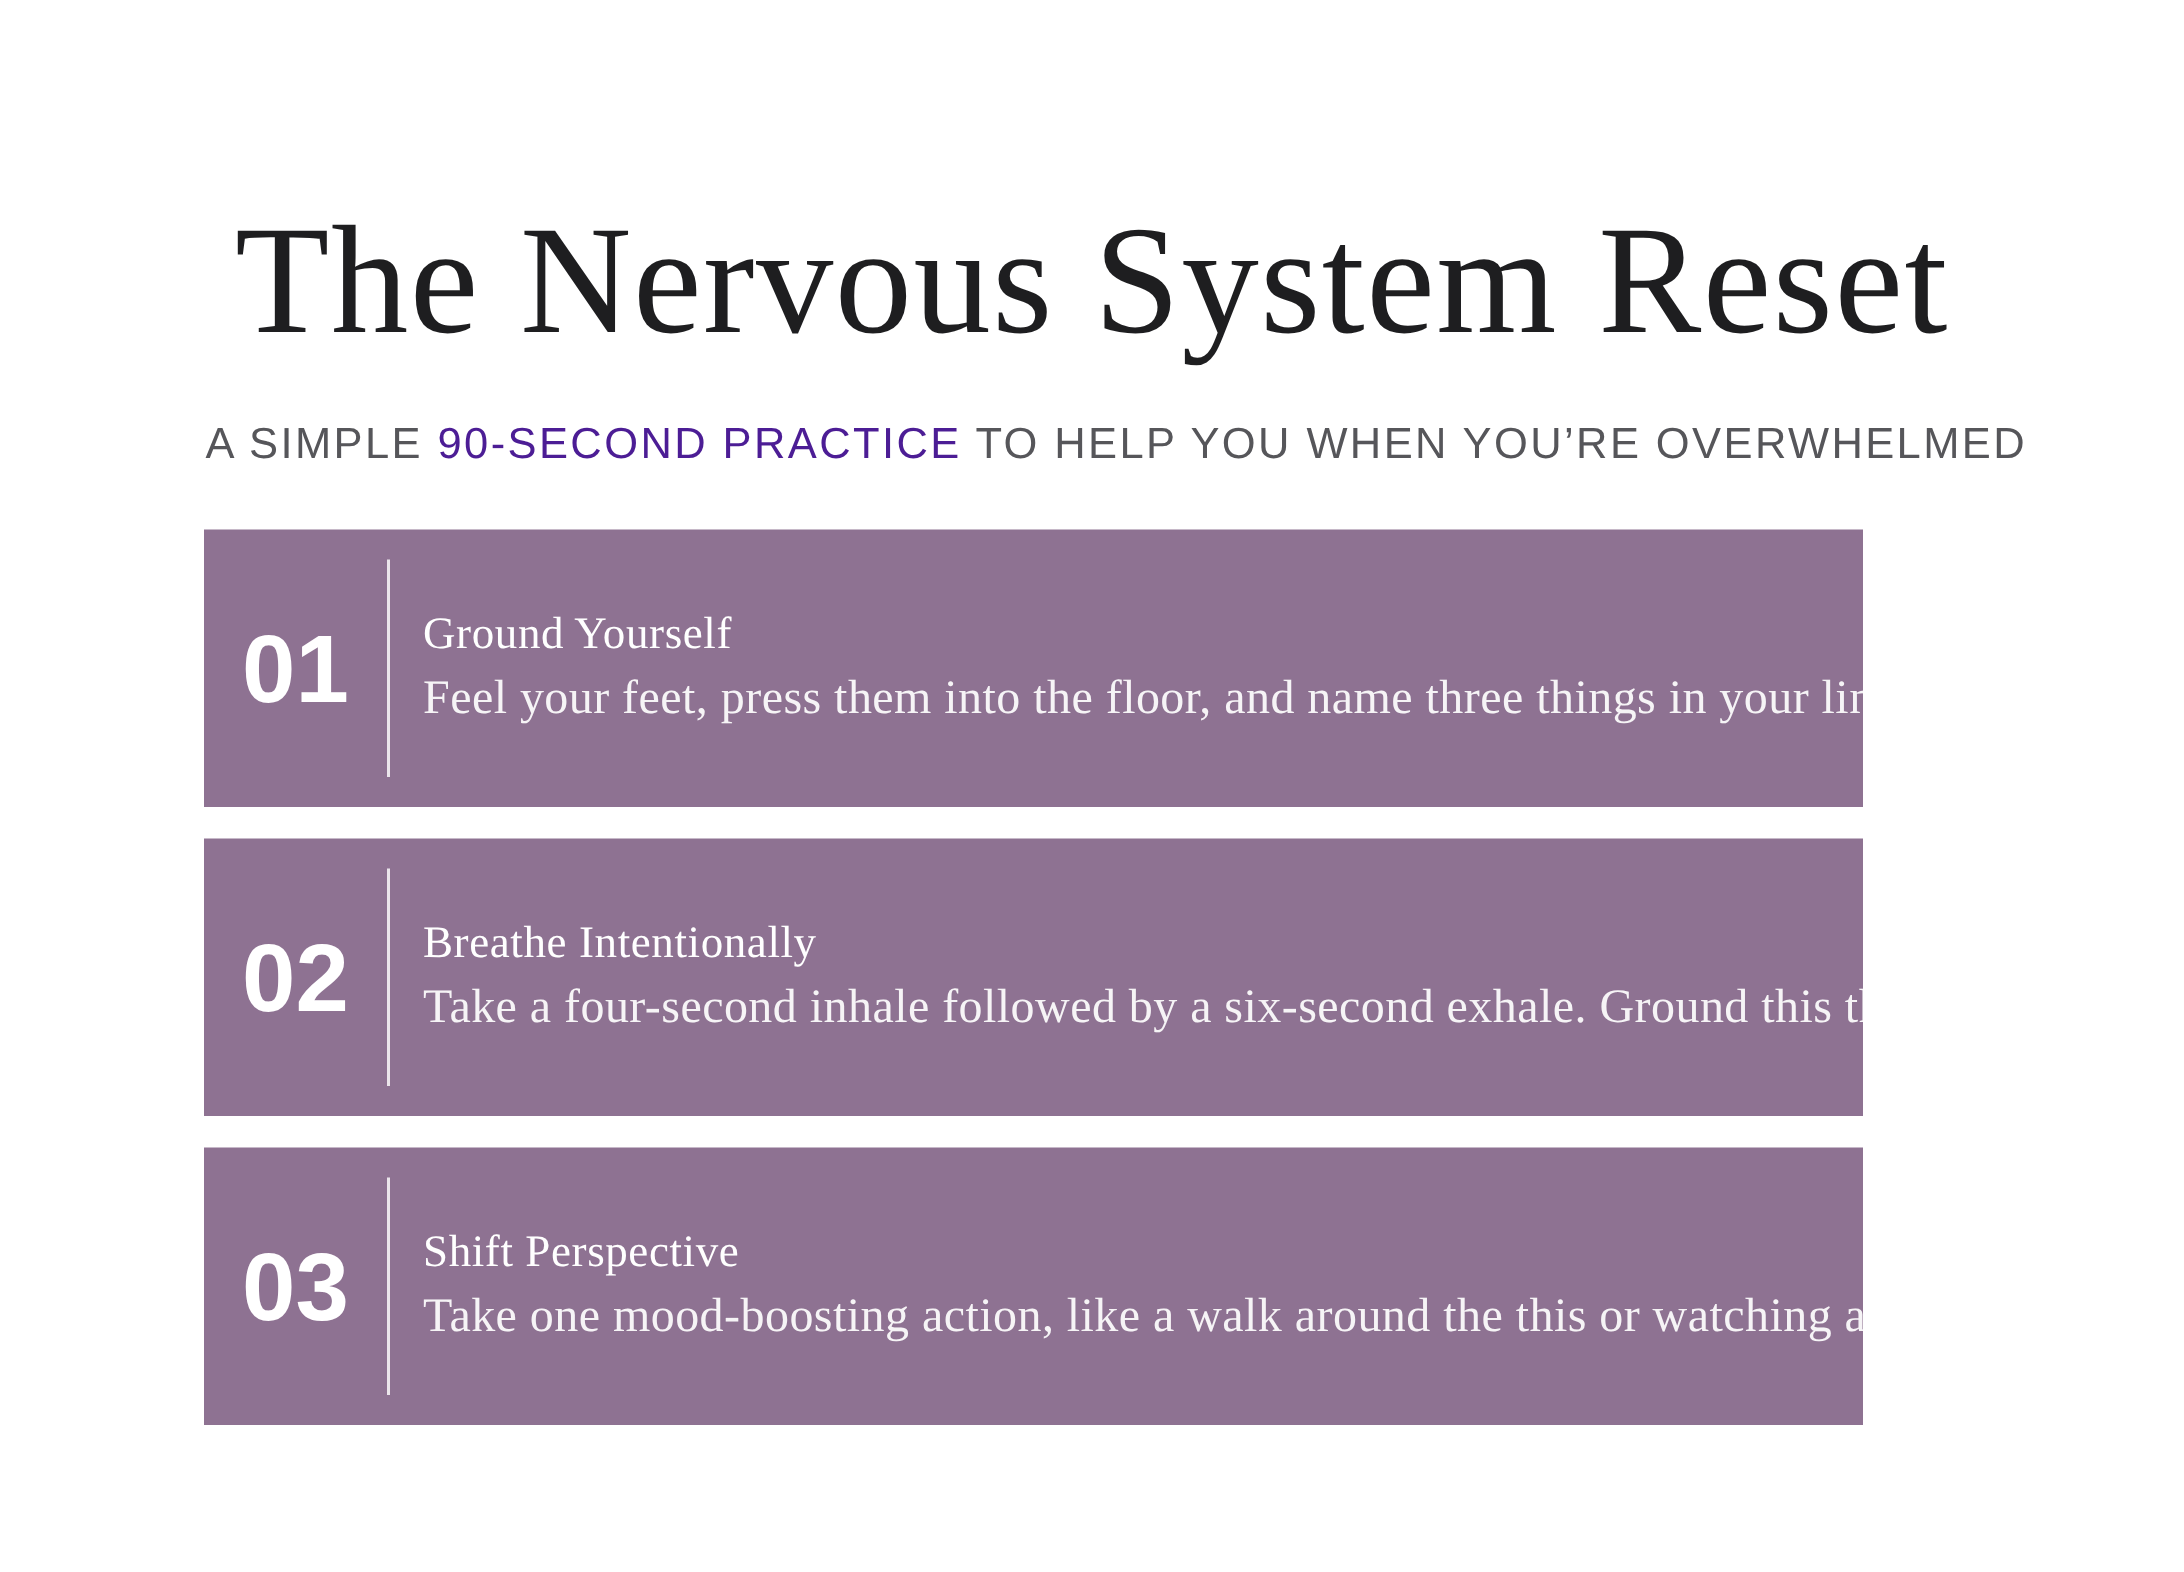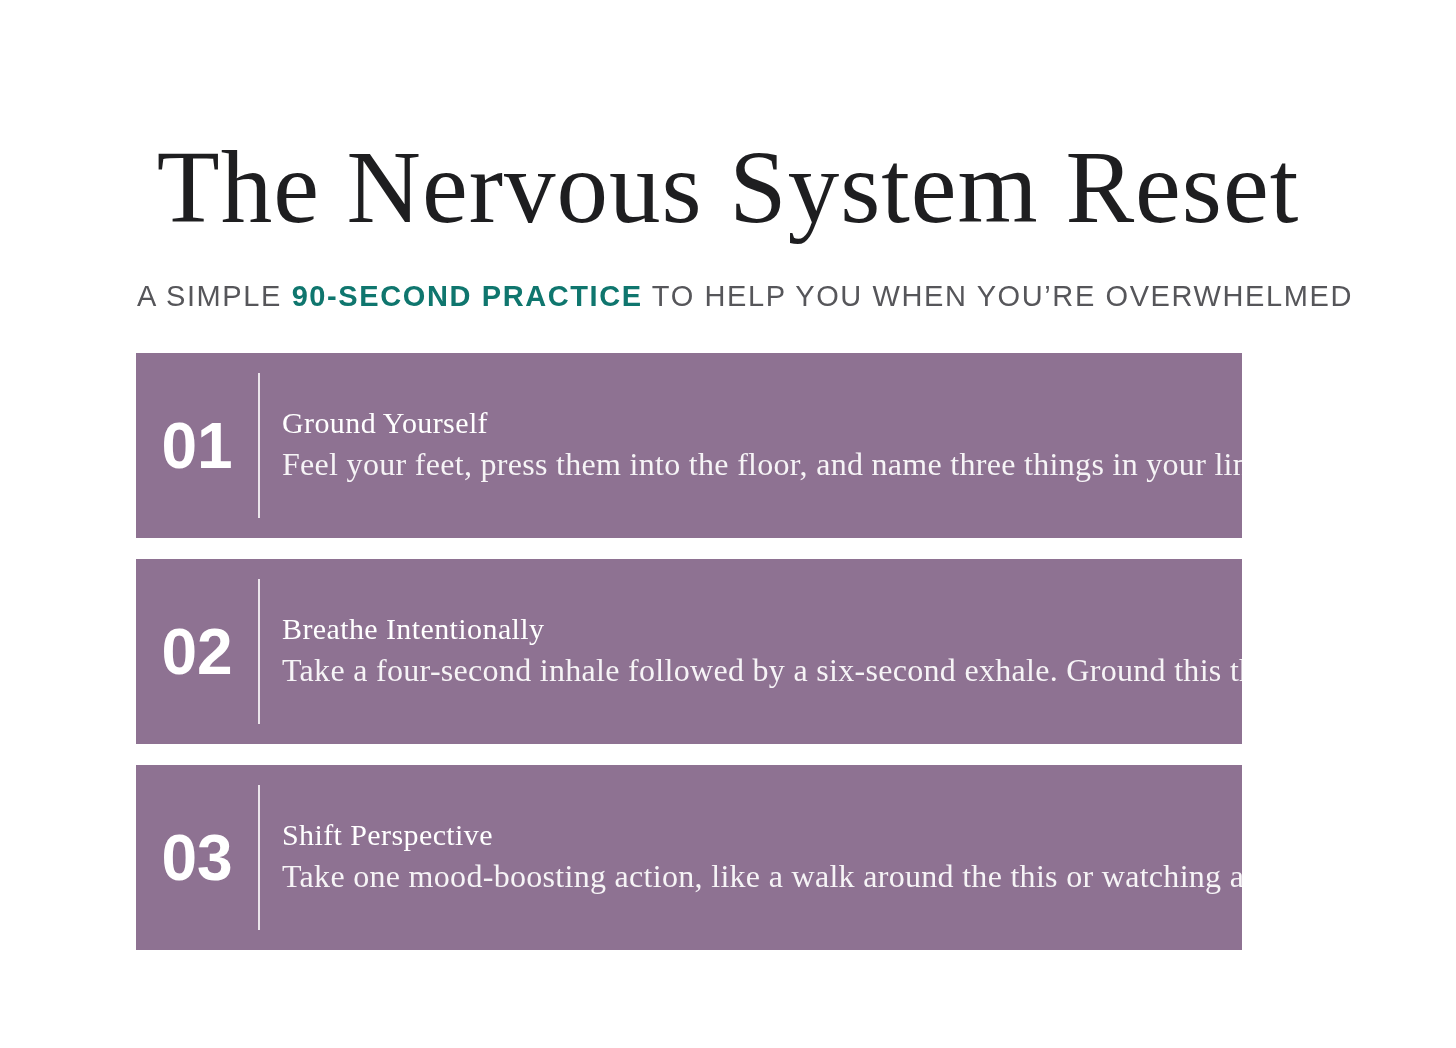--- a/index.html
+++ b/index.html
@@ -38,22 +38,22 @@
     left: 137px;
     margin: 0;
     font-family: "Liberation Sans", sans-serif;
     font-size: 29px;
     line-height: 1.15;
     letter-spacing: 1.6px;
     color: #56565a;
     white-space: nowrap;
   }
   .page-subtitle .highlight {
-    font-weight: 700;
-    color: #0f766e;
+    font-weight: 400;
+    color: #4c1d95;
   }
 
   
   .cards {
     position: absolute;
     top: 353px;
     left: 136px;
     width: 1106px;
     display: flex;
     flex-direction: column;

